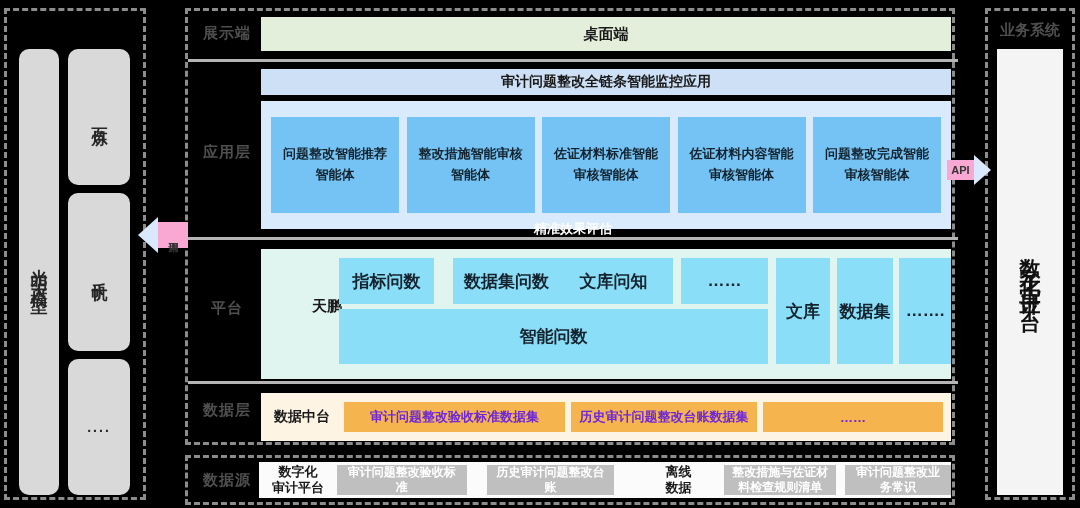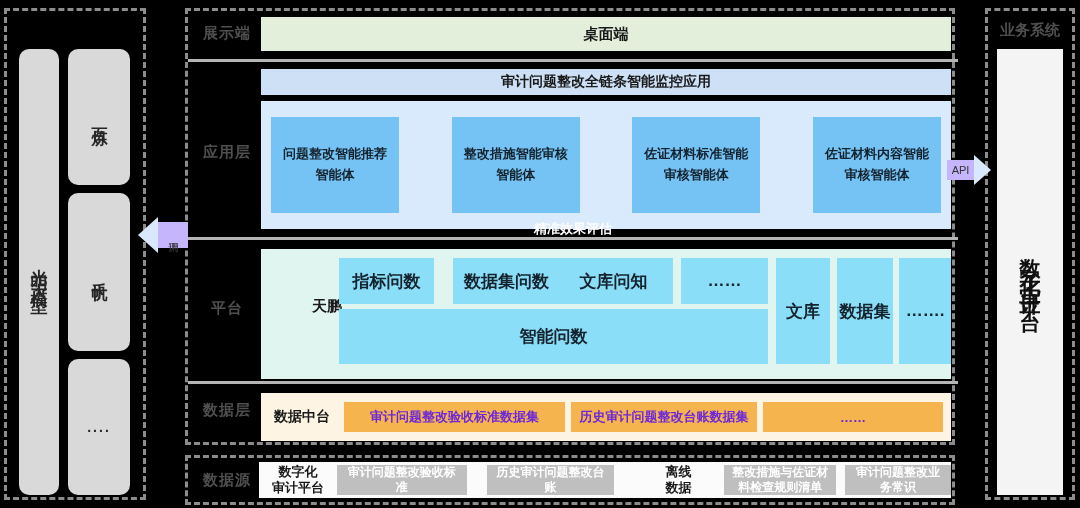--- a/index.html
+++ b/index.html
@@ -62,21 +62,21 @@
   
   #right-panel { left:985px; top:8px; width:90px; height:492px; }
   #right-label { top:10px; left:0; width:84px; text-align:center; color:#4f4f4f;
                  font-weight:bold; font-size:15px; }
   #right-box { left:9px; top:38px; width:66px; height:446px; background:#f4f4f4;
                display:flex; align-items:center; justify-content:center; }
   #right-box .vtext { font-size:21px; font-weight:bold; color:#111; letter-spacing:9px; }
 
   
   .arrow-wrap { display:flex; align-items:center; z-index:6; }
-  .arrow-body { background:#c4b5fd; color:#333; font-weight:normal;
+  .arrow-body { background:#f9a8d4; color:#333; font-weight:bold;
                 display:flex; align-items:center; justify-content:center; }
   #call-arrow { left:138px; top:217px; }
   #call-arrow .head-left { width:0; height:0; border-top:18px solid transparent;
         border-bottom:18px solid transparent; border-right:20px solid #d9e8fc; }
   #call-arrow .arrow-body { width:30px; height:26px; font-size:10px;
         writing-mode:vertical-rl; text-orientation:upright; letter-spacing:1px; }
   #api-arrow { left:947px; top:155px; }
   #api-arrow .arrow-body { width:27px; height:20px; font-size:11px; }
   #api-arrow .head-right { width:0; height:0; border-top:15px solid transparent;
         border-bottom:15px solid transparent; border-left:17px solid #d9e8fc; }
@@ -112,20 +112,21 @@
     <div id="display-bar" class="abs row-bar">桌面端</div>
     <div class="abs hline" style="top:48px;"></div>
 
     <div class="abs layer-label" style="left:10px; top:132px;">应用层</div>
     <div id="app-banner" class="abs row-bar">审计问题整改全链条智能监控应用</div>
     <div id="app-container" class="abs">
       <div class="agent-box">问题整改智能推荐智能体</div>
       <div class="agent-box">整改措施智能审核智能体</div>
       <div class="agent-box">佐证材料标准智能审核智能体</div>
       <div class="agent-box">佐证材料内容智能审核智能体</div>
+      <div class="agent-box">问题整改完成智能审核智能体</div>
     </div>
     <div id="divider-note" class="abs">精准效果评估</div>
     <div class="abs hline" style="top:226px;"></div>
 
     <div class="abs layer-label" style="left:10px; top:288px;">平台</div>
     <div id="platform-container" class="abs">
       <div id="platform-name" class="abs">天鹏</div>
       <div class="abs cyan-box" style="left:78px;  top:9px; width:95px;  height:46px;">指标问数</div>
       <div class="abs cyan-box" style="left:180px; top:9px; width:107px; height:46px;margin-left:12px;">数据集问数</div>
       <div class="abs cyan-box" style="left:293px; top:9px; width:119px; height:46px;">文库问知</div>

